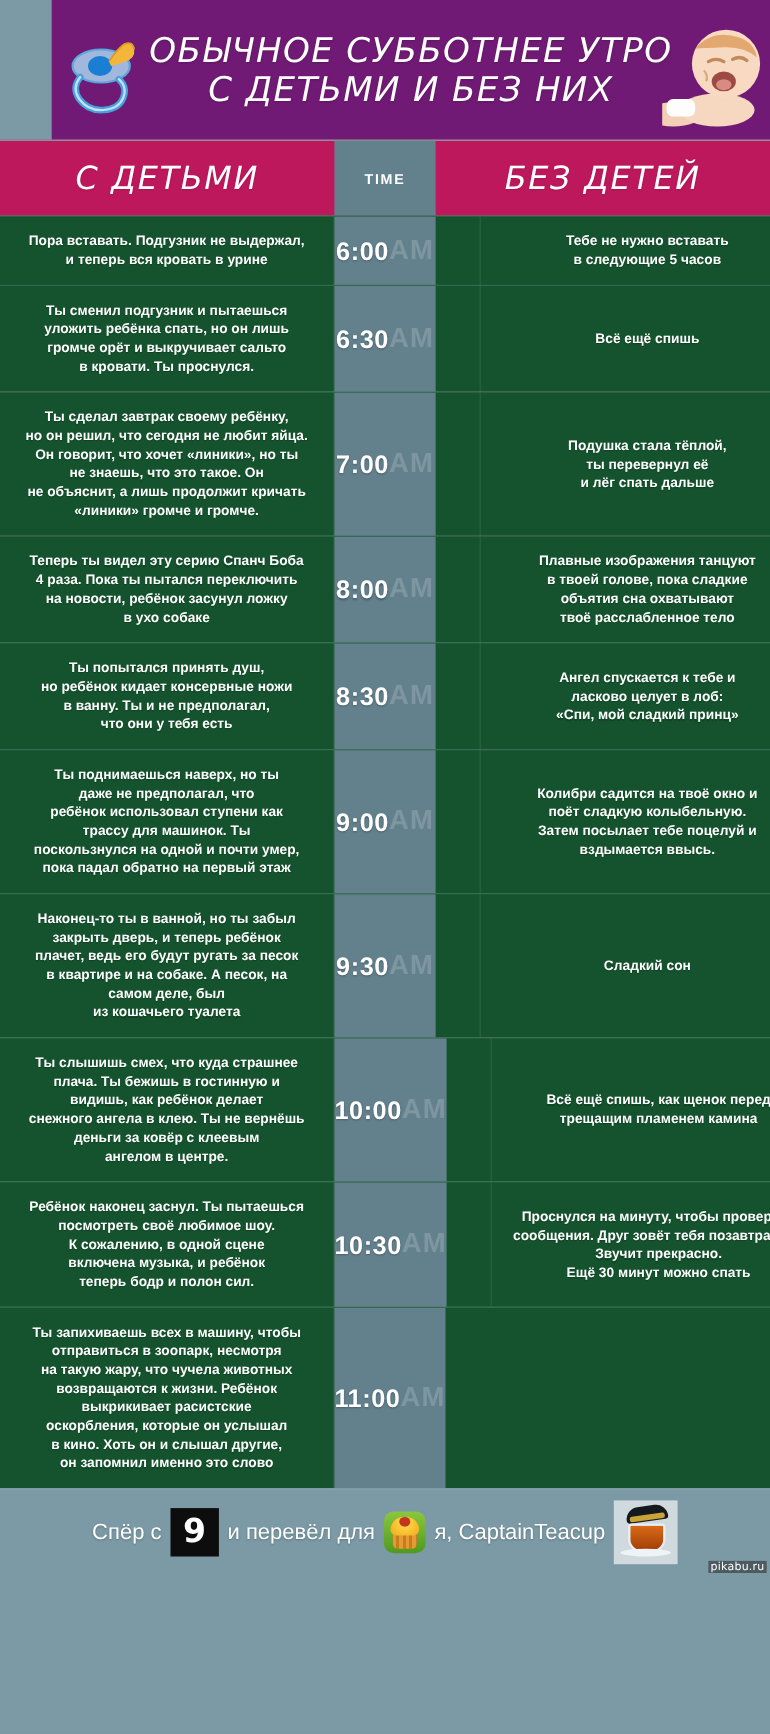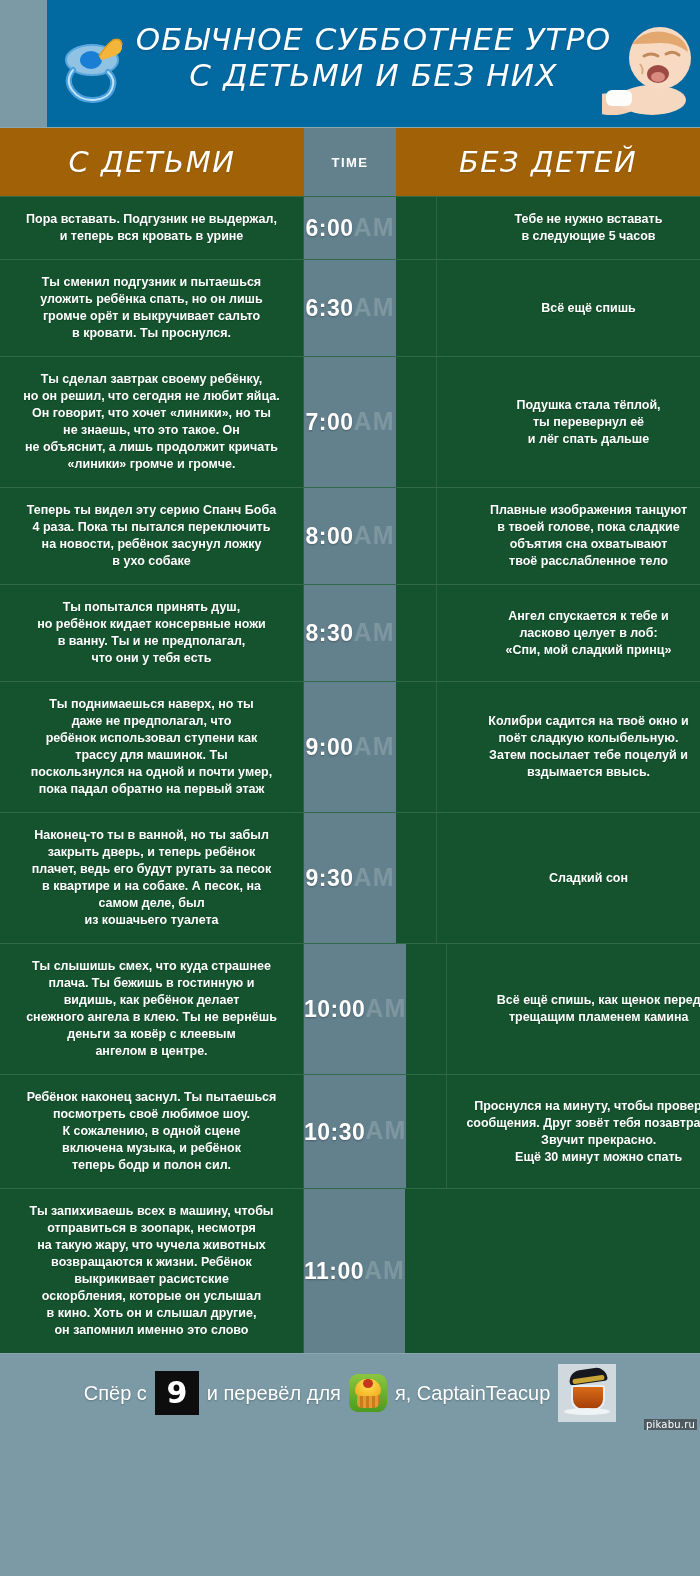--- a/index.html
+++ b/index.html
@@ -16,22 +16,23 @@
     height: 1576px;
     margin: 0 auto;
     background: #7b9aa5;
     overflow: hidden;
   }
 
   
   #header {
     position: relative;
     height: 127px;
-    background: #0369a1;
-    display: flex;
+    background: #701a75;
+    display: flex;
+    align-items: center;
     justify-content: center;
     margin-left: 47px;
   }
   #header-title {
     text-align: center;
     color: #ffffff;
     font-size: 31px;
     line-height: 36px;
     font-weight: normal;
     font-style: italic;
@@ -58,21 +59,21 @@
     top: 16px;
     width: 96px;
     height: 104px;
     z-index: 2;
   }
 
   
   #colheader {
     display: flex;
     height: 68px;
-    background: #a16207;
+    background: #be185d;
     border-top: 1px solid #8aa6b0;
     position: relative;
   }
   .colhead-side {
     flex: 0 0 304px;
     display: flex;
     align-items: center;
     justify-content: center;
     color: #ffffff;
     font-size: 29px;

